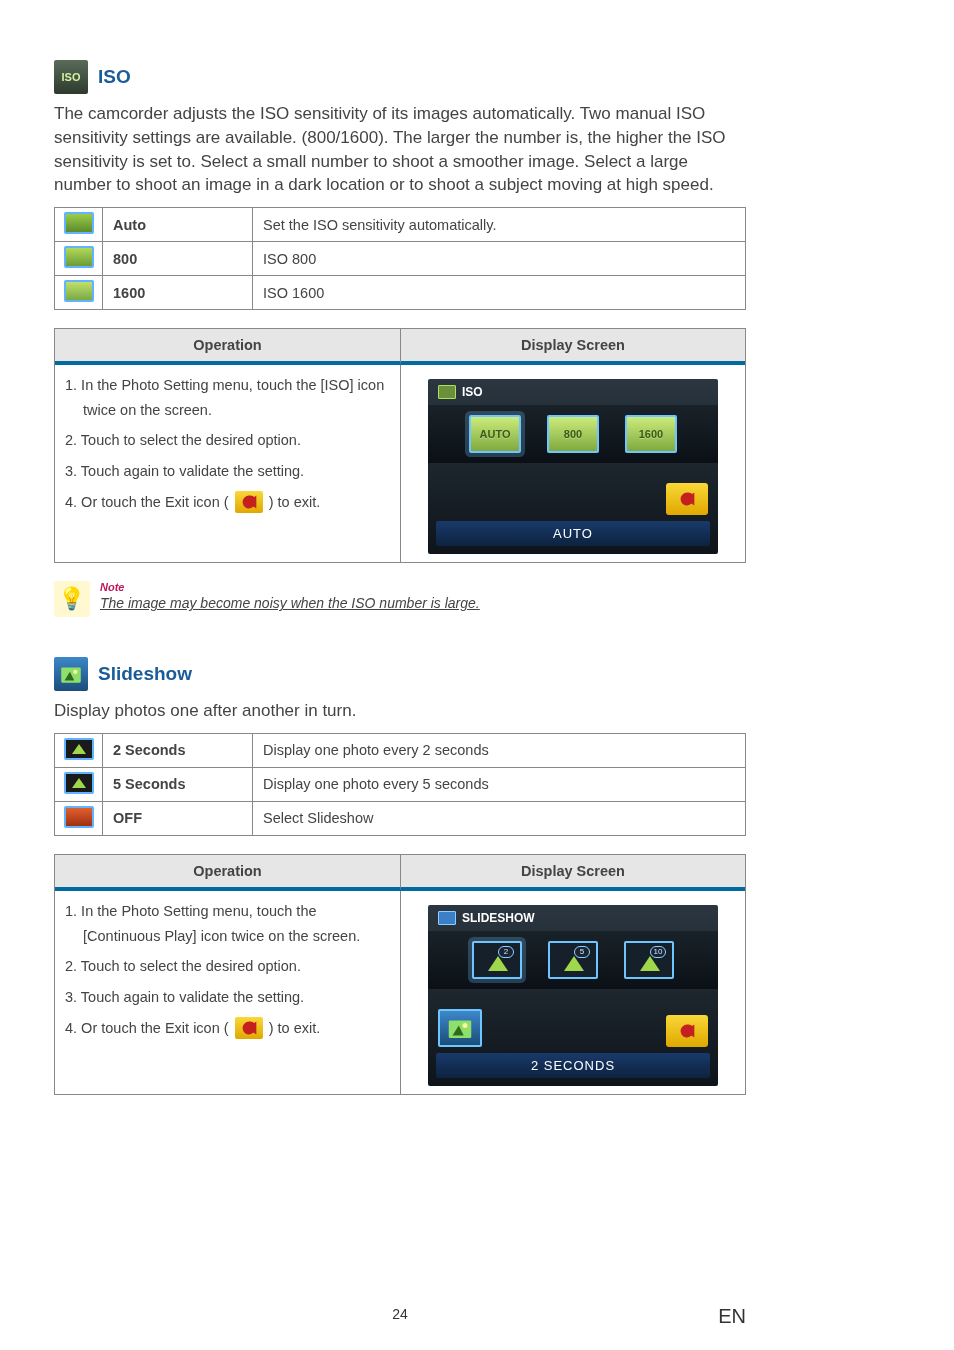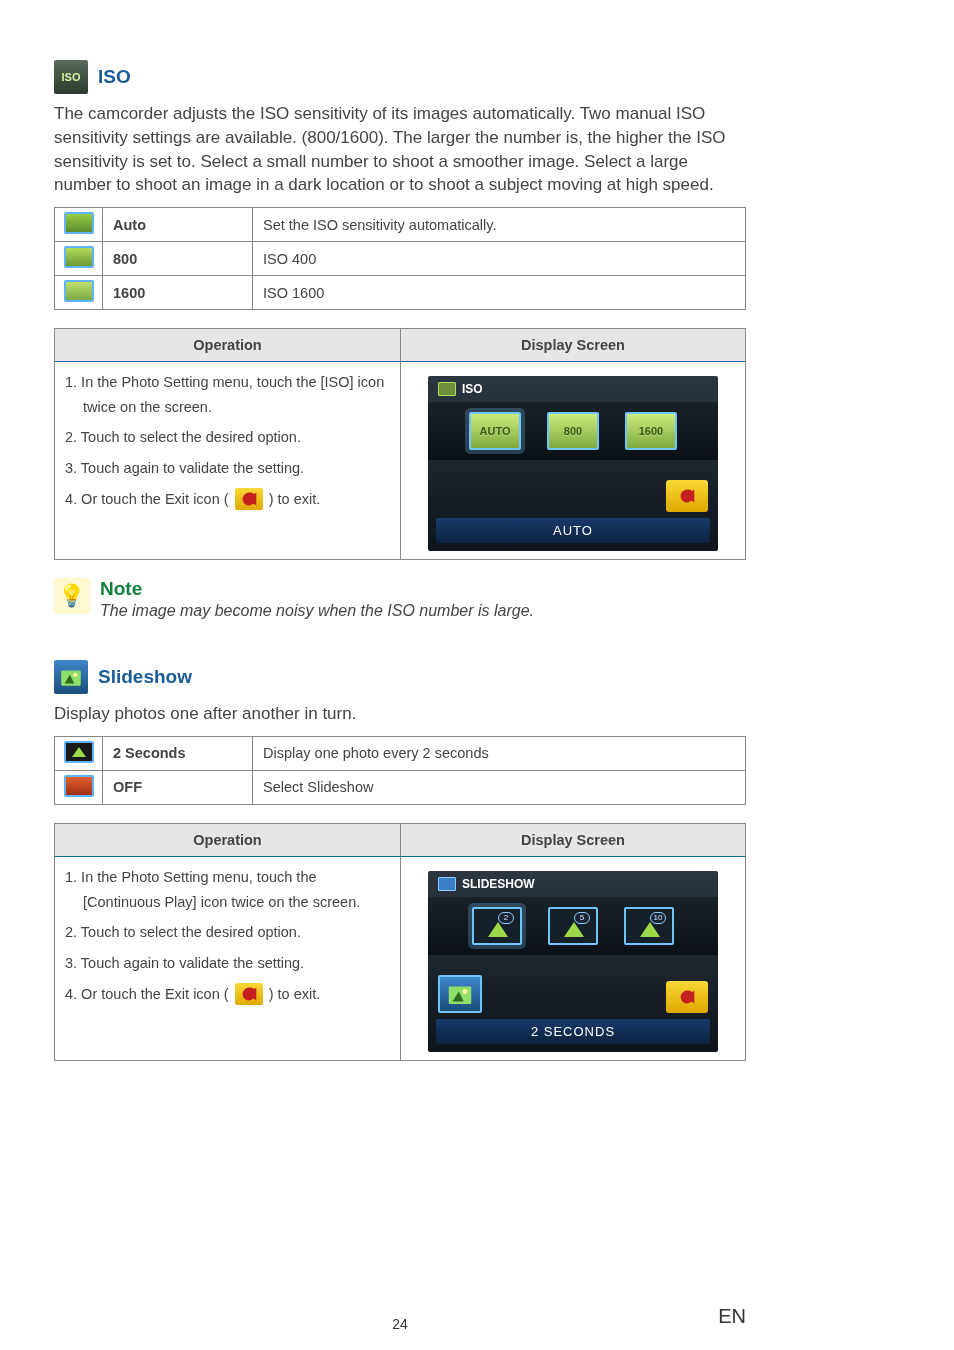--- a/index.html
+++ b/index.html
@@ -93,21 +93,21 @@
     border: 1px solid #888;
     margin-bottom: 18px;
   }
   table.op-table th, table.op-table td {
     padding: 8px 10px;
     font-size: 14.5px;
     vertical-align: top;
   }
   table.op-table th {
     background: #e6e6e6;
-    border-bottom: 1px solid #0369a1;
+    border-bottom: 4px solid #0369a1;
     text-align: center;
     font-weight: bold;
     width: 50%;
   }
   table.op-table th + th, table.op-table td + td {
     border-left: 1px solid #888;
     margin-left: 44px;
   }
   .op-list { list-style: none; padding: 0; margin: 0; line-height: 1.7; }
   .op-list li { margin-bottom: 6px; }
@@ -162,24 +162,24 @@
     display:flex;align-items:center;justify-content:center;
   }
   .ds-ss-large svg{width:30px;height:30px;}
   .ds-ss-opt{ width:50px;height:38px;border:2px solid #6fc5ff;border-radius:2px;background:#15202a;position:relative; }
   .ds-ss-opt.sel{ box-shadow:0 0 0 4px rgba(120,200,255,0.25); }
   .ds-ss-opt .tri{position:absolute;left:14px;bottom:6px;width:0;height:0;border-left:10px solid transparent;border-right:10px solid transparent;border-bottom:15px solid #9fd84a;}
   .ds-ss-opt .badge{position:absolute;top:3px;right:6px;width:16px;height:12px;background:#1a2432;border:1px solid #8cd0ff;border-radius:7px;color:#cfe8ff;font-size:8px;display:flex;align-items:center;justify-content:center;}
 
   .note-row { display:flex; gap:10px; margin-top:6px; margin-bottom:40px; align-items:flex-start; }
   .note-icon { width:36px;height:36px;background:#fff8d0;border-radius:2px;display:flex;align-items:center;justify-content:center;font-size:22px; }
-  .note-title { color:#15803d; font-weight:bold; font-size:19px; }
-  .note-text  { font-style:italic; font-size:16px; color:#444; margin-top:2px; }
-
-  .pagenum { position:absolute; bottom:18px; left:0; right:0; text-align:center; font-size:14px; color:#333; }
+  .note-title { color:#be185d; font-weight:bold; font-style:italic; font-size:11px; }
+  .note-text  { font-style:italic; font-size:14px; color:#444; margin-top:2px;text-decoration:underline; }
+
+  .pagenum { position:absolute; bottom:28px; left:0; right:0; text-align:center; font-size:14px; color:#333; }
   .lang    { position:absolute; bottom:22px; right:54px; font-size:20px; color:#333; }
 </style>
 </head>
 <body>
 
 <div class="page">
 
   <div class="section-head">
     <div class="section-icon iso-icon">ISO</div>
     <div class="section-title">ISO</div>
@@ -190,21 +190,21 @@
   <table class="opt-table">
     <tbody>
         <tr>
       <td class="icon-cell"><span class="opt-icon iso-opt-auto"></span></td>
       <td class="name-cell">Auto</td>
       <td>Set the ISO sensitivity automatically.</td>
     </tr>
     <tr>
       <td class="icon-cell"><span class="opt-icon iso-opt-800"></span></td>
       <td class="name-cell">800</td>
-      <td>ISO 400</td>
+      <td>ISO 800</td>
     </tr>
     <tr>
       <td class="icon-cell"><span class="opt-icon iso-opt-1600"></span></td>
       <td class="name-cell">1600</td>
       <td>ISO 1600</td>
     </tr>
   </tbody>
     </table>
 
   <table class="op-table">
@@ -284,20 +284,25 @@
   <div class="desc">Display photos one after another in turn.</div>
 
   <table class="opt-table">
     <tbody>
         <tr>
       <td class="icon-cell"><span class="opt-icon ss-opt"></span></td>
       <td class="name-cell">2 Seconds</td>
       <td>Display one photo every 2 seconds</td>
     </tr>
     <tr>
+      <td class="icon-cell"><span class="opt-icon ss-opt"></span></td>
+      <td class="name-cell">5 Seconds</td>
+      <td>Display one photo every 5 seconds</td>
+    </tr>
+    <tr>
       <td class="icon-cell"><span class="opt-icon ss-off"></span></td>
       <td class="name-cell">OFF</td>
       <td>Select Slideshow</td>
     </tr>
   </tbody>
     </table>
 
   <table class="op-table">
     <tbody>
         <tr>

